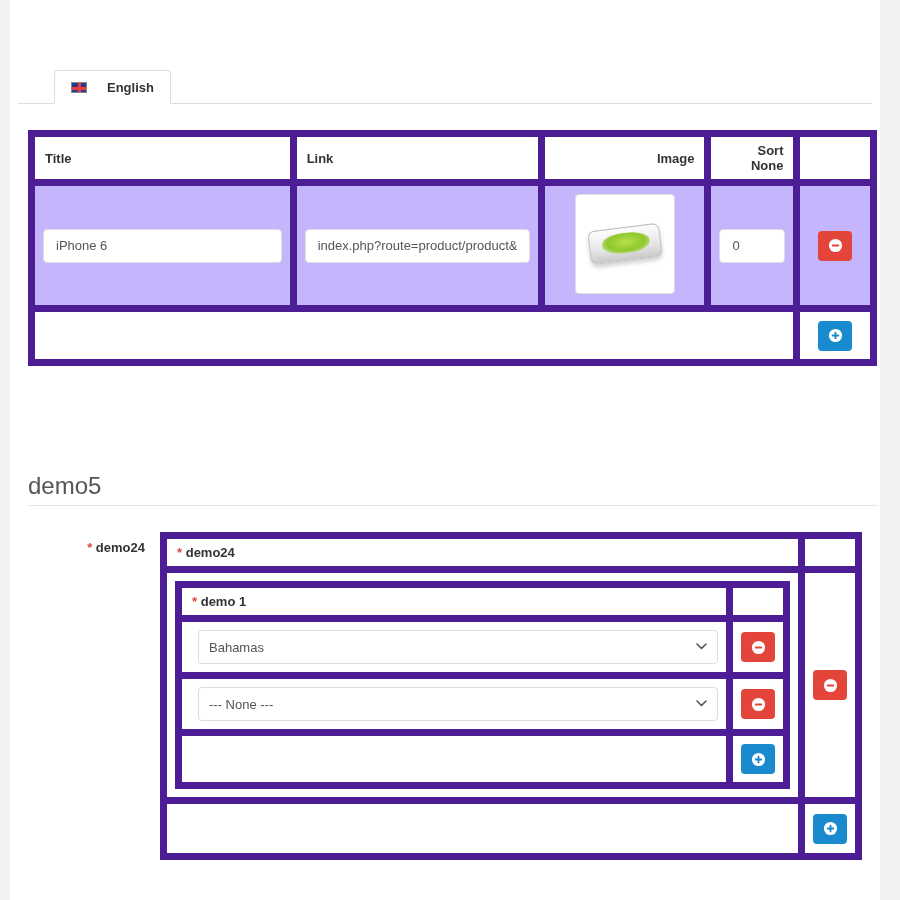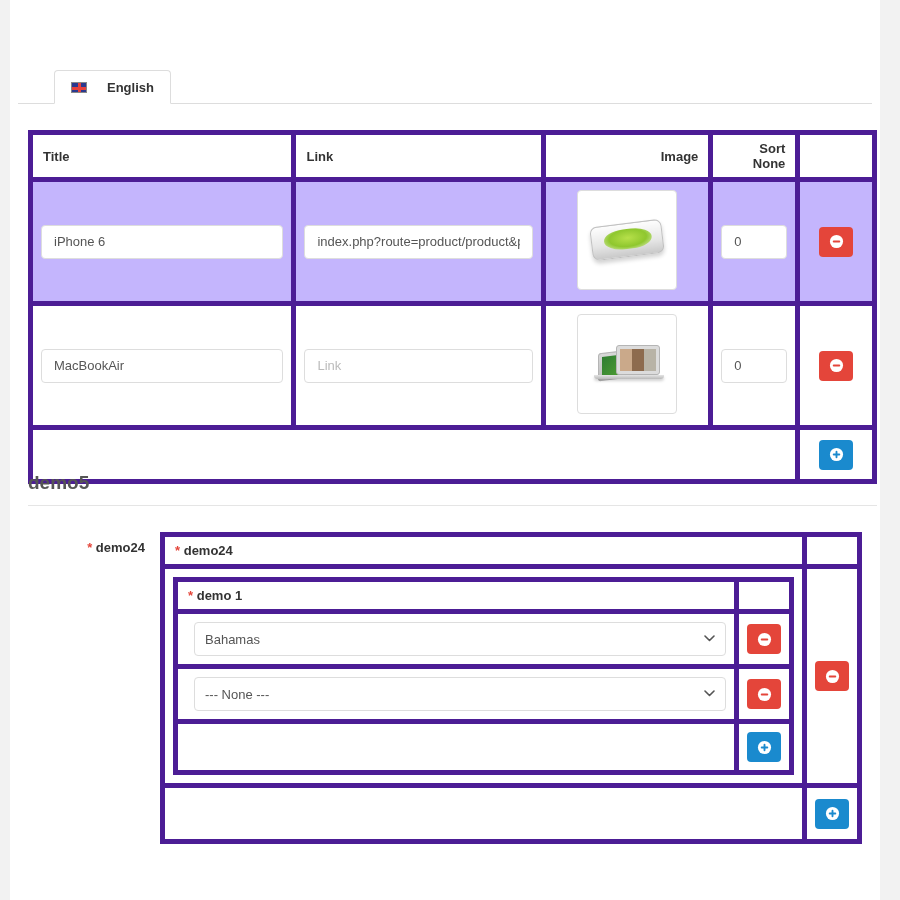--- a/index.html
+++ b/index.html
@@ -74,21 +74,21 @@
     width: 3px; height: 11px;
     background: #e8413c;
   }
 
   
   table.grid {
     border-collapse: collapse;
     background: #fff;
   }
   table.grid th, table.grid td {
-    border: 5px solid #4c1d95;
+    border: 7px solid #4c1d95;
     padding: 8px;
     vertical-align: middle;
   }
   table.grid th {
     font-weight: bold;
     font-size: 13px;
     color: #333;
     background: #fff;
     text-align: left;
     height: 32px;
@@ -207,23 +207,23 @@
     padding: 0;
   }
   .btn-danger { background: #e4453a; }
   .btn-primary { background: #1a8ace; }
   .btn svg { display: block; }
 
   
   .section-title {
     position: absolute;
     left: 18px; top: 472px;
-    font-size: 19px;
+    font-size: 24px;
     color: #555;
-    font-weight: bold;
+    font-weight: normal;
     margin: 0;
   }
   .section-rule {
     position: absolute;
     left: 18px; top: 505px;
     width: 849px;
     height: 1px;
     background: #e5e5e5;
   }
 
@@ -318,48 +318,20 @@
       <tr class="striped">
         <td class="cell-pad">
           <input class="txt" type="text" value="iPhone 6" style="">
         </td>
         <td class="cell-pad">
           <input class="txt" type="text" value="index.php?route=product/product&amp;pat" style="">
         </td>
         <td class="cell-img">
           <span class="thumb">
             <span class="phone"></span>
-          </span>
-        </td>
-        <td class="cell-img">
-          <input class="txt sort" type="text" value="0" style="">
-        </td>
-        <td class="cell-act">
-          <button class="btn btn-danger">
-            <span>
-              <svg width="15" height="15" viewBox="0 0 16 16" aria-hidden="true">
-                <circle cx="8" cy="8" r="7" fill="#ffffff"></circle>
-                <rect x="4" y="7" width="8" height="2" rx="1" fill="#e4453a"></rect>
-              </svg>
-            </span>
-          </button>
-        </td>
-      </tr>
-      <tr>
-        <td class="cell-pad">
-          <input class="txt" type="text" value="MacBookAir" style="">
-        </td>
-        <td class="cell-pad">
-          <input class="txt" type="text" placeholder="Link" style="">
-        </td>
-        <td class="cell-img">
-          <span class="thumb">
-            <span class="lap-back"></span>
-            <span class="lap-front"></span>
-            <span class="lap-base"></span>
           </span>
         </td>
         <td class="cell-img">
           <input class="txt sort" type="text" value="0" style="">
         </td>
         <td class="cell-act">
           <button class="btn btn-danger">
             <span>
               <svg width="15" height="15" viewBox="0 0 16 16" aria-hidden="true">
                 <circle cx="8" cy="8" r="7" fill="#ffffff"></circle>

